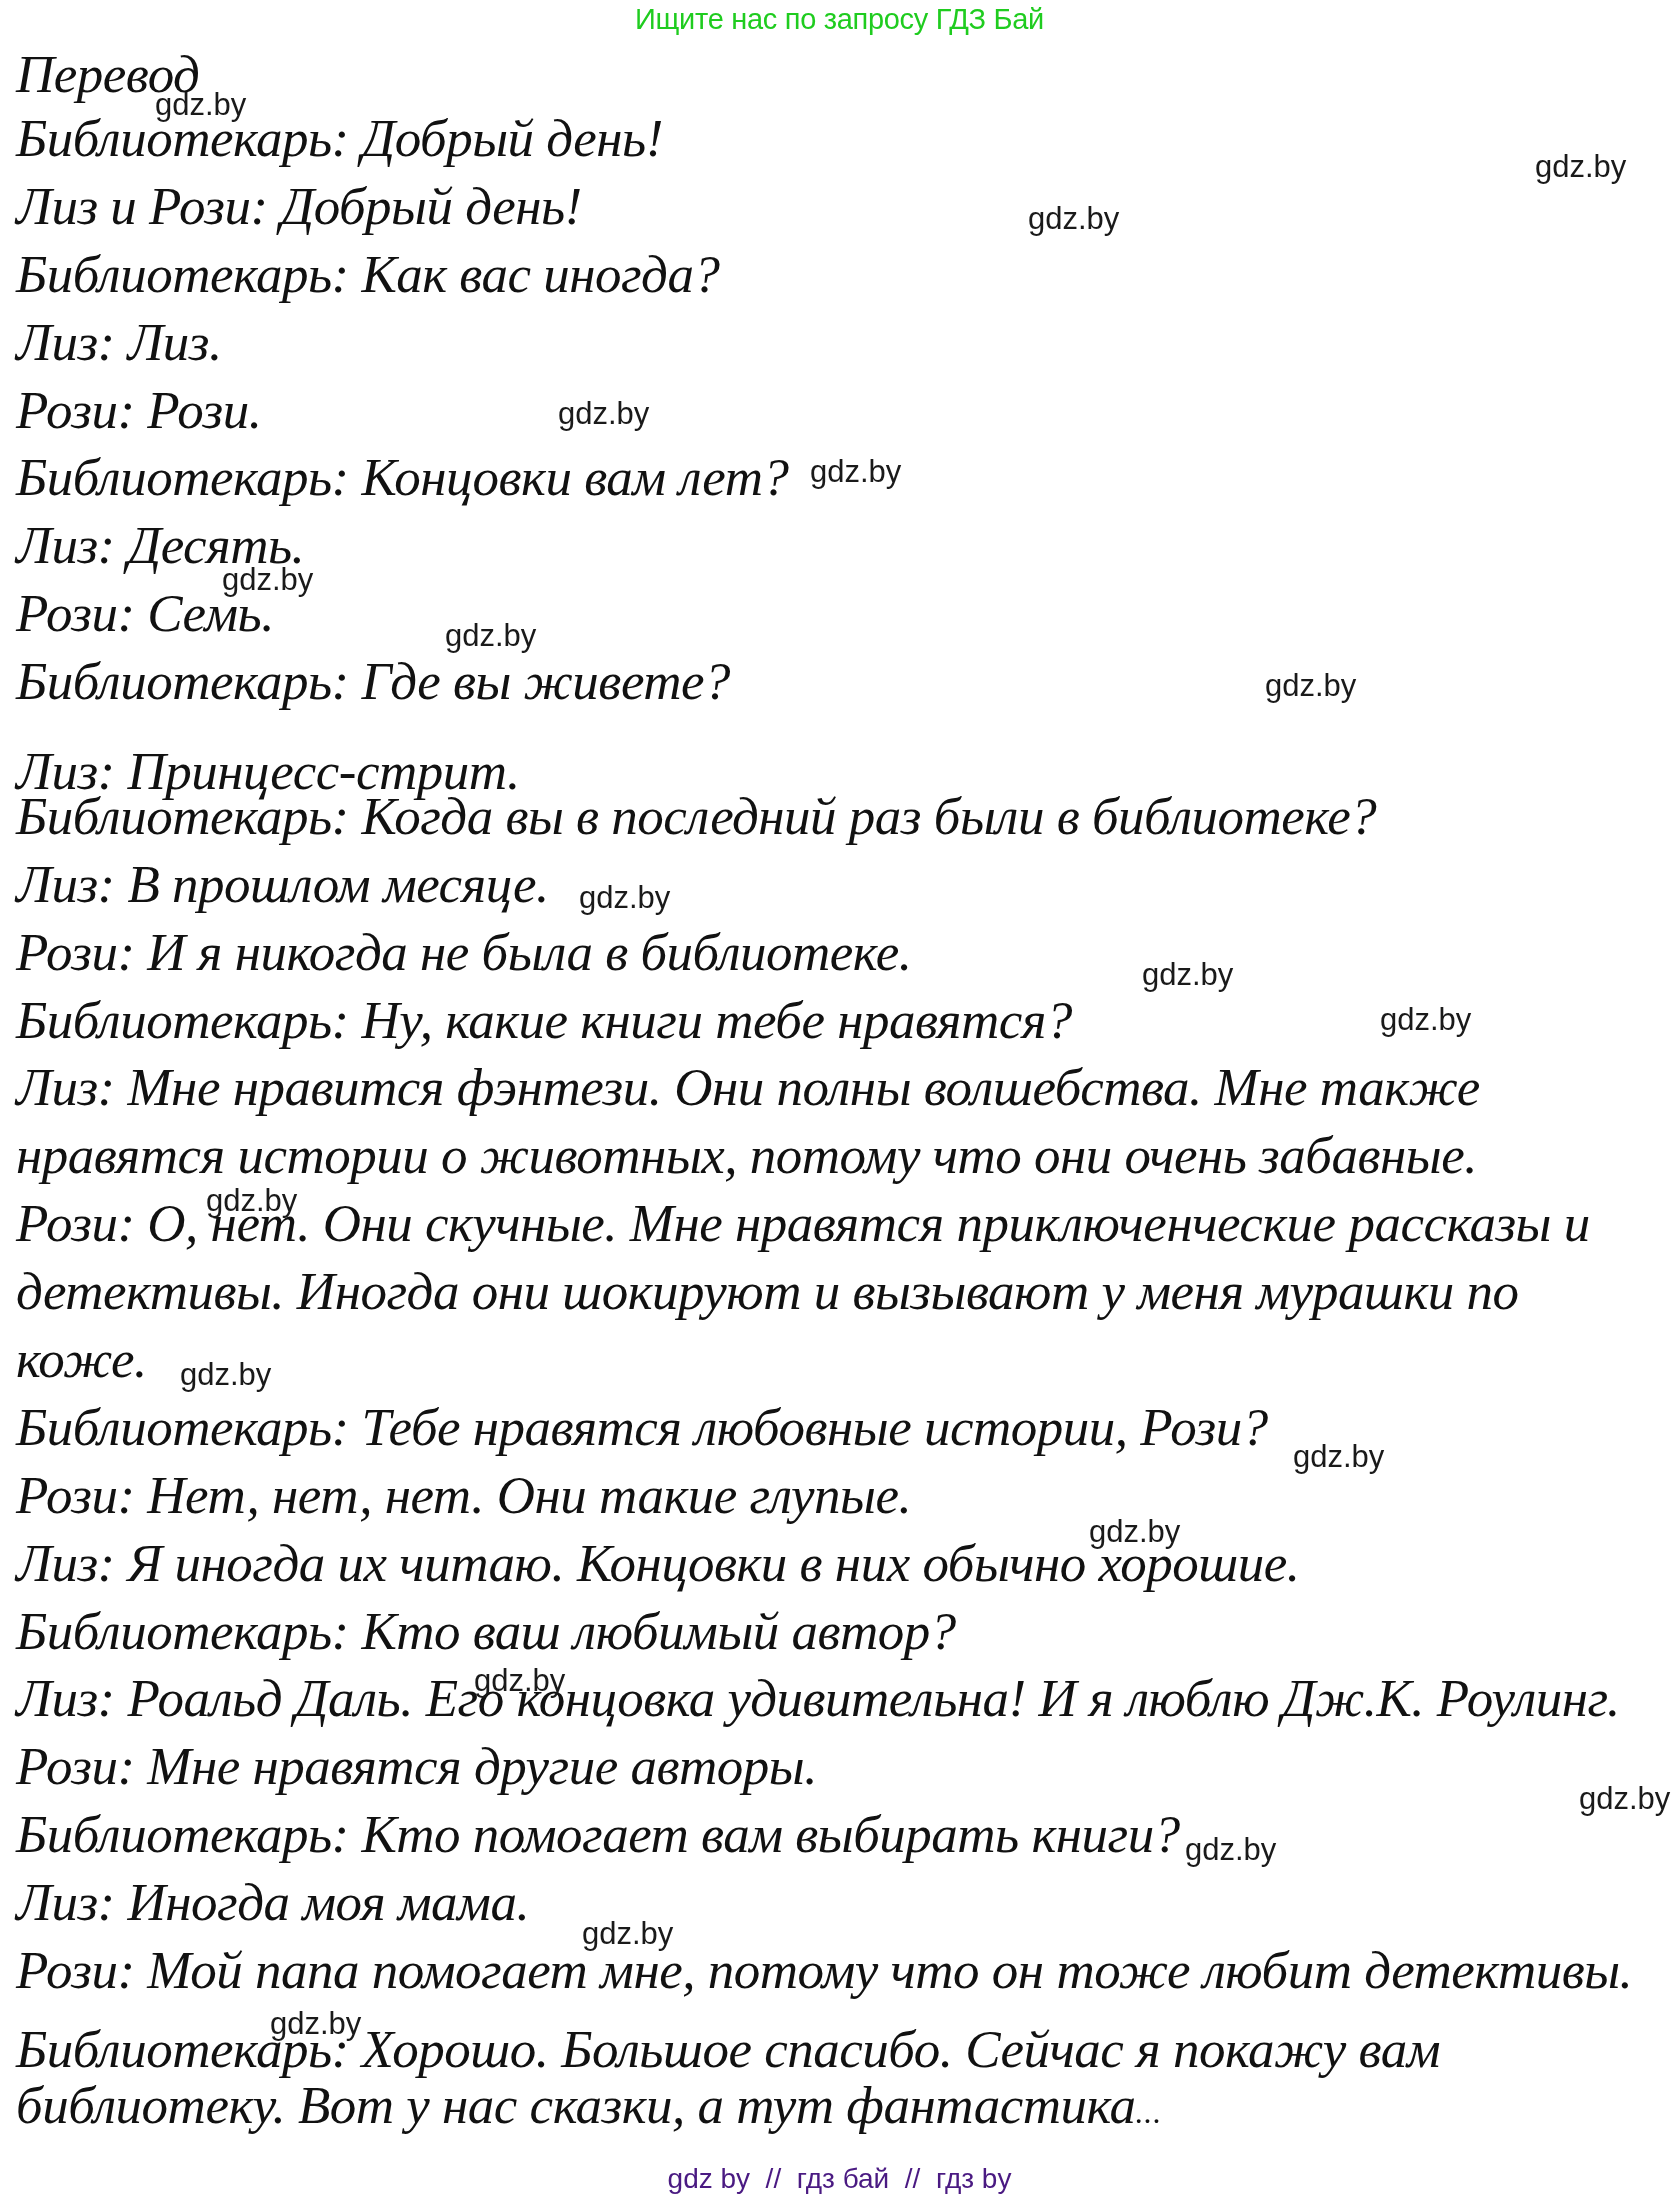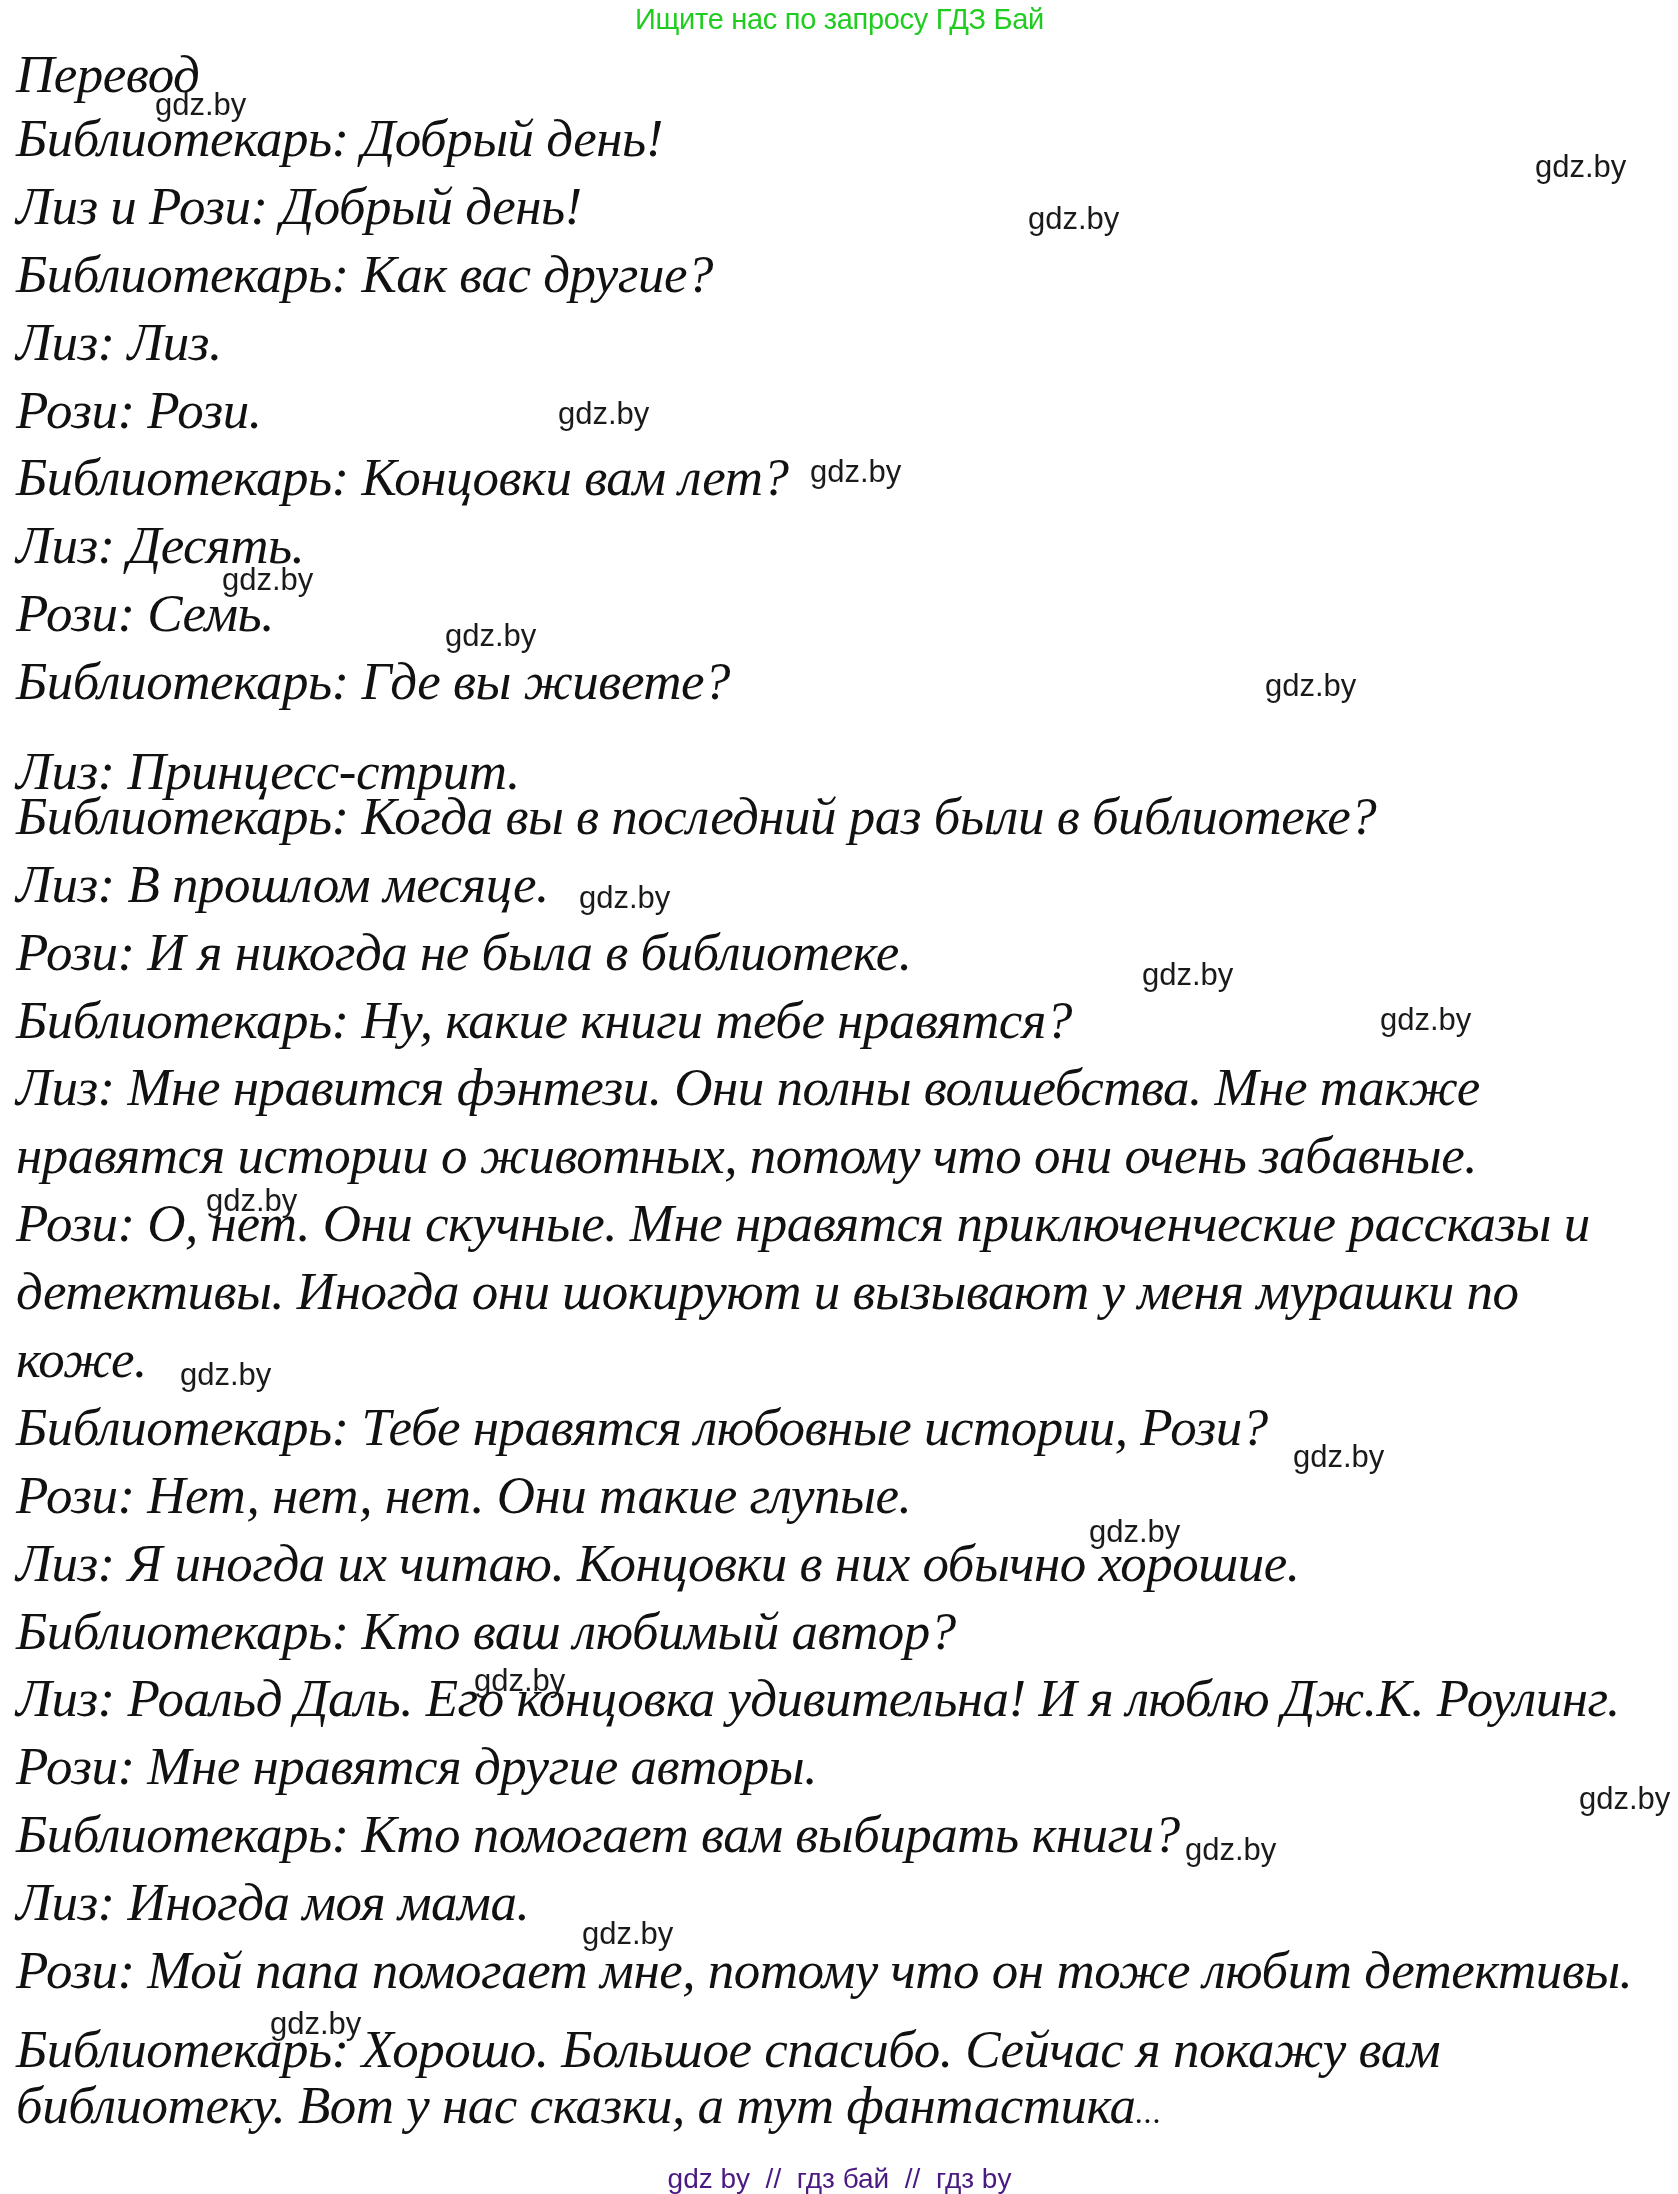--- a/index.html
+++ b/index.html
@@ -72,21 +72,21 @@
 <body>
 
 <div class="page">
 
   <div class="header-banner">Ищите нас по запросу ГДЗ Бай</div>
 
   <div class="line" style="top:48px;">Перевод</div>
 
   <div class="line" style="top:112px;">Библиотекарь: Добрый день!</div>
   <div class="line" style="top:180px;">Лиз и Рози: Добрый день!</div>
-  <div class="line" style="top:248px;">Библиотекарь: Как вас другие?</div>
+  <div class="line" style="top:248px;">Библиотекарь: Как вас иногда?</div>
   <div class="line" style="top:316px;">Лиз: Лиз.</div>
   <div class="line" style="top:384px;">Рози: Рози.</div>
   <div class="line" style="top:451px;">Библиотекарь: Концовки вам лет?</div>
   <div class="line" style="top:519px;font-family:Liberation Serif, serif;">Лиз: Десять.</div>
   <div class="line" style="top:587px;">Рози: Семь.</div>
   <div class="line" style="top:655px;">Библиотекарь: Где вы живете?</div>
   <div class="line" style="top:723px;margin-top:22px;">Лиз: Принцесс-стрит.</div>
   <div class="line" style="top:790px;">Библиотекарь: Когда вы в последний раз были в библиотеке?</div>
   <div class="line" style="top:858px;">Лиз: В прошлом месяце.</div>
   <div class="line" style="top:926px;">Рози: И я никогда не была в библиотеке.</div>

